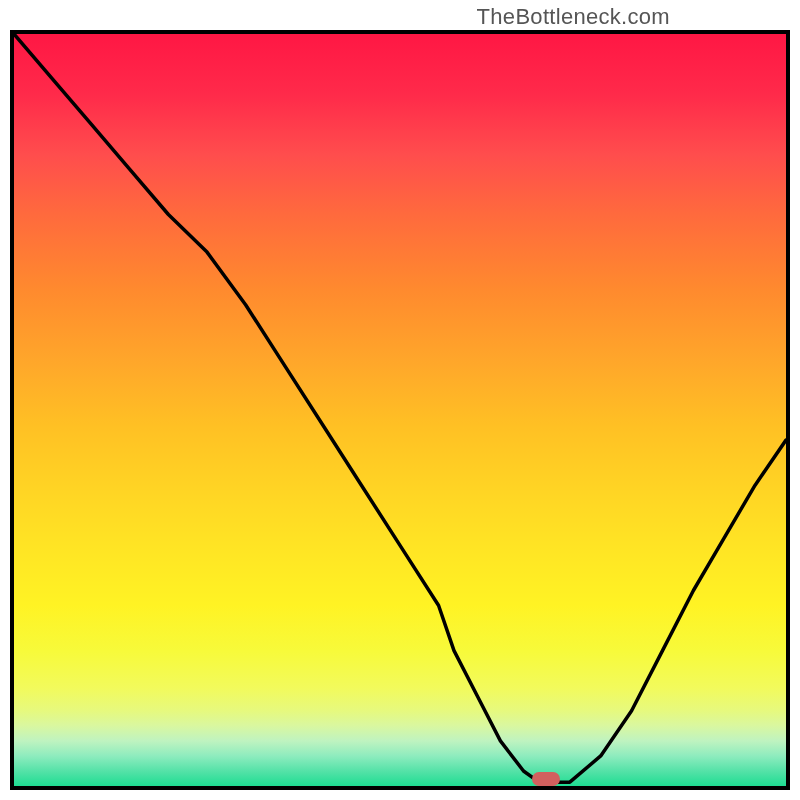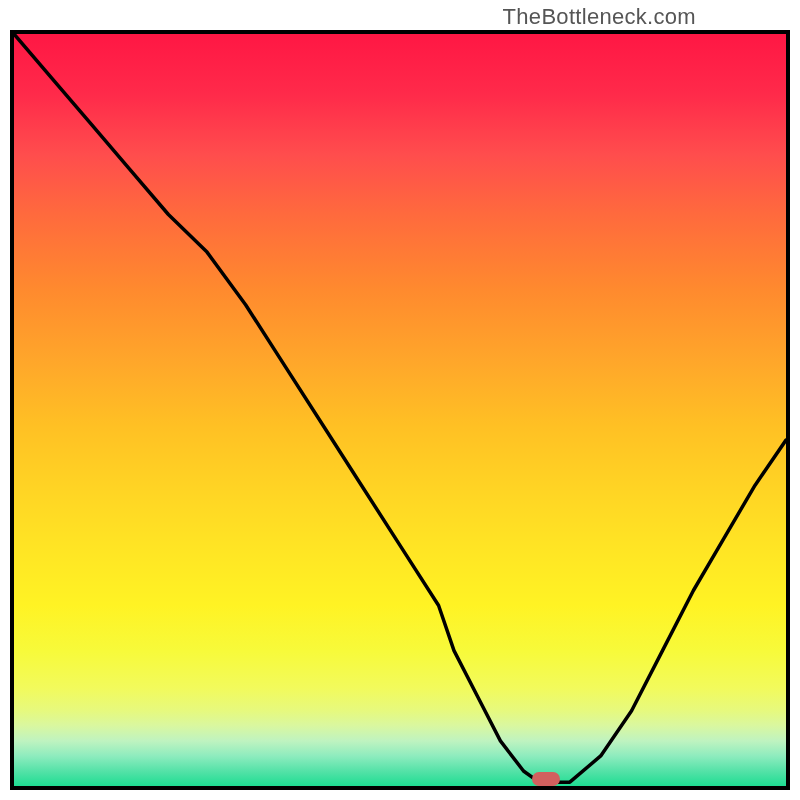--- a/index.html
+++ b/index.html
@@ -8,21 +8,20 @@
     width: 800px;
     height: 800px;
     background: #ffffff;
     font-family: Arial, Helvetica, sans-serif;
     overflow: hidden;
   }
   .stage {
     position: relative;
     width: 680px;
     height: 800px;
-    padding-left: 26px;
   }
   .watermark {
     position: absolute;
     top: 4px;
     right: 10px;
     color: #555;
     font-size: 22px;
     letter-spacing: 0.3px;
     z-index: 30;
     user-select: none;

